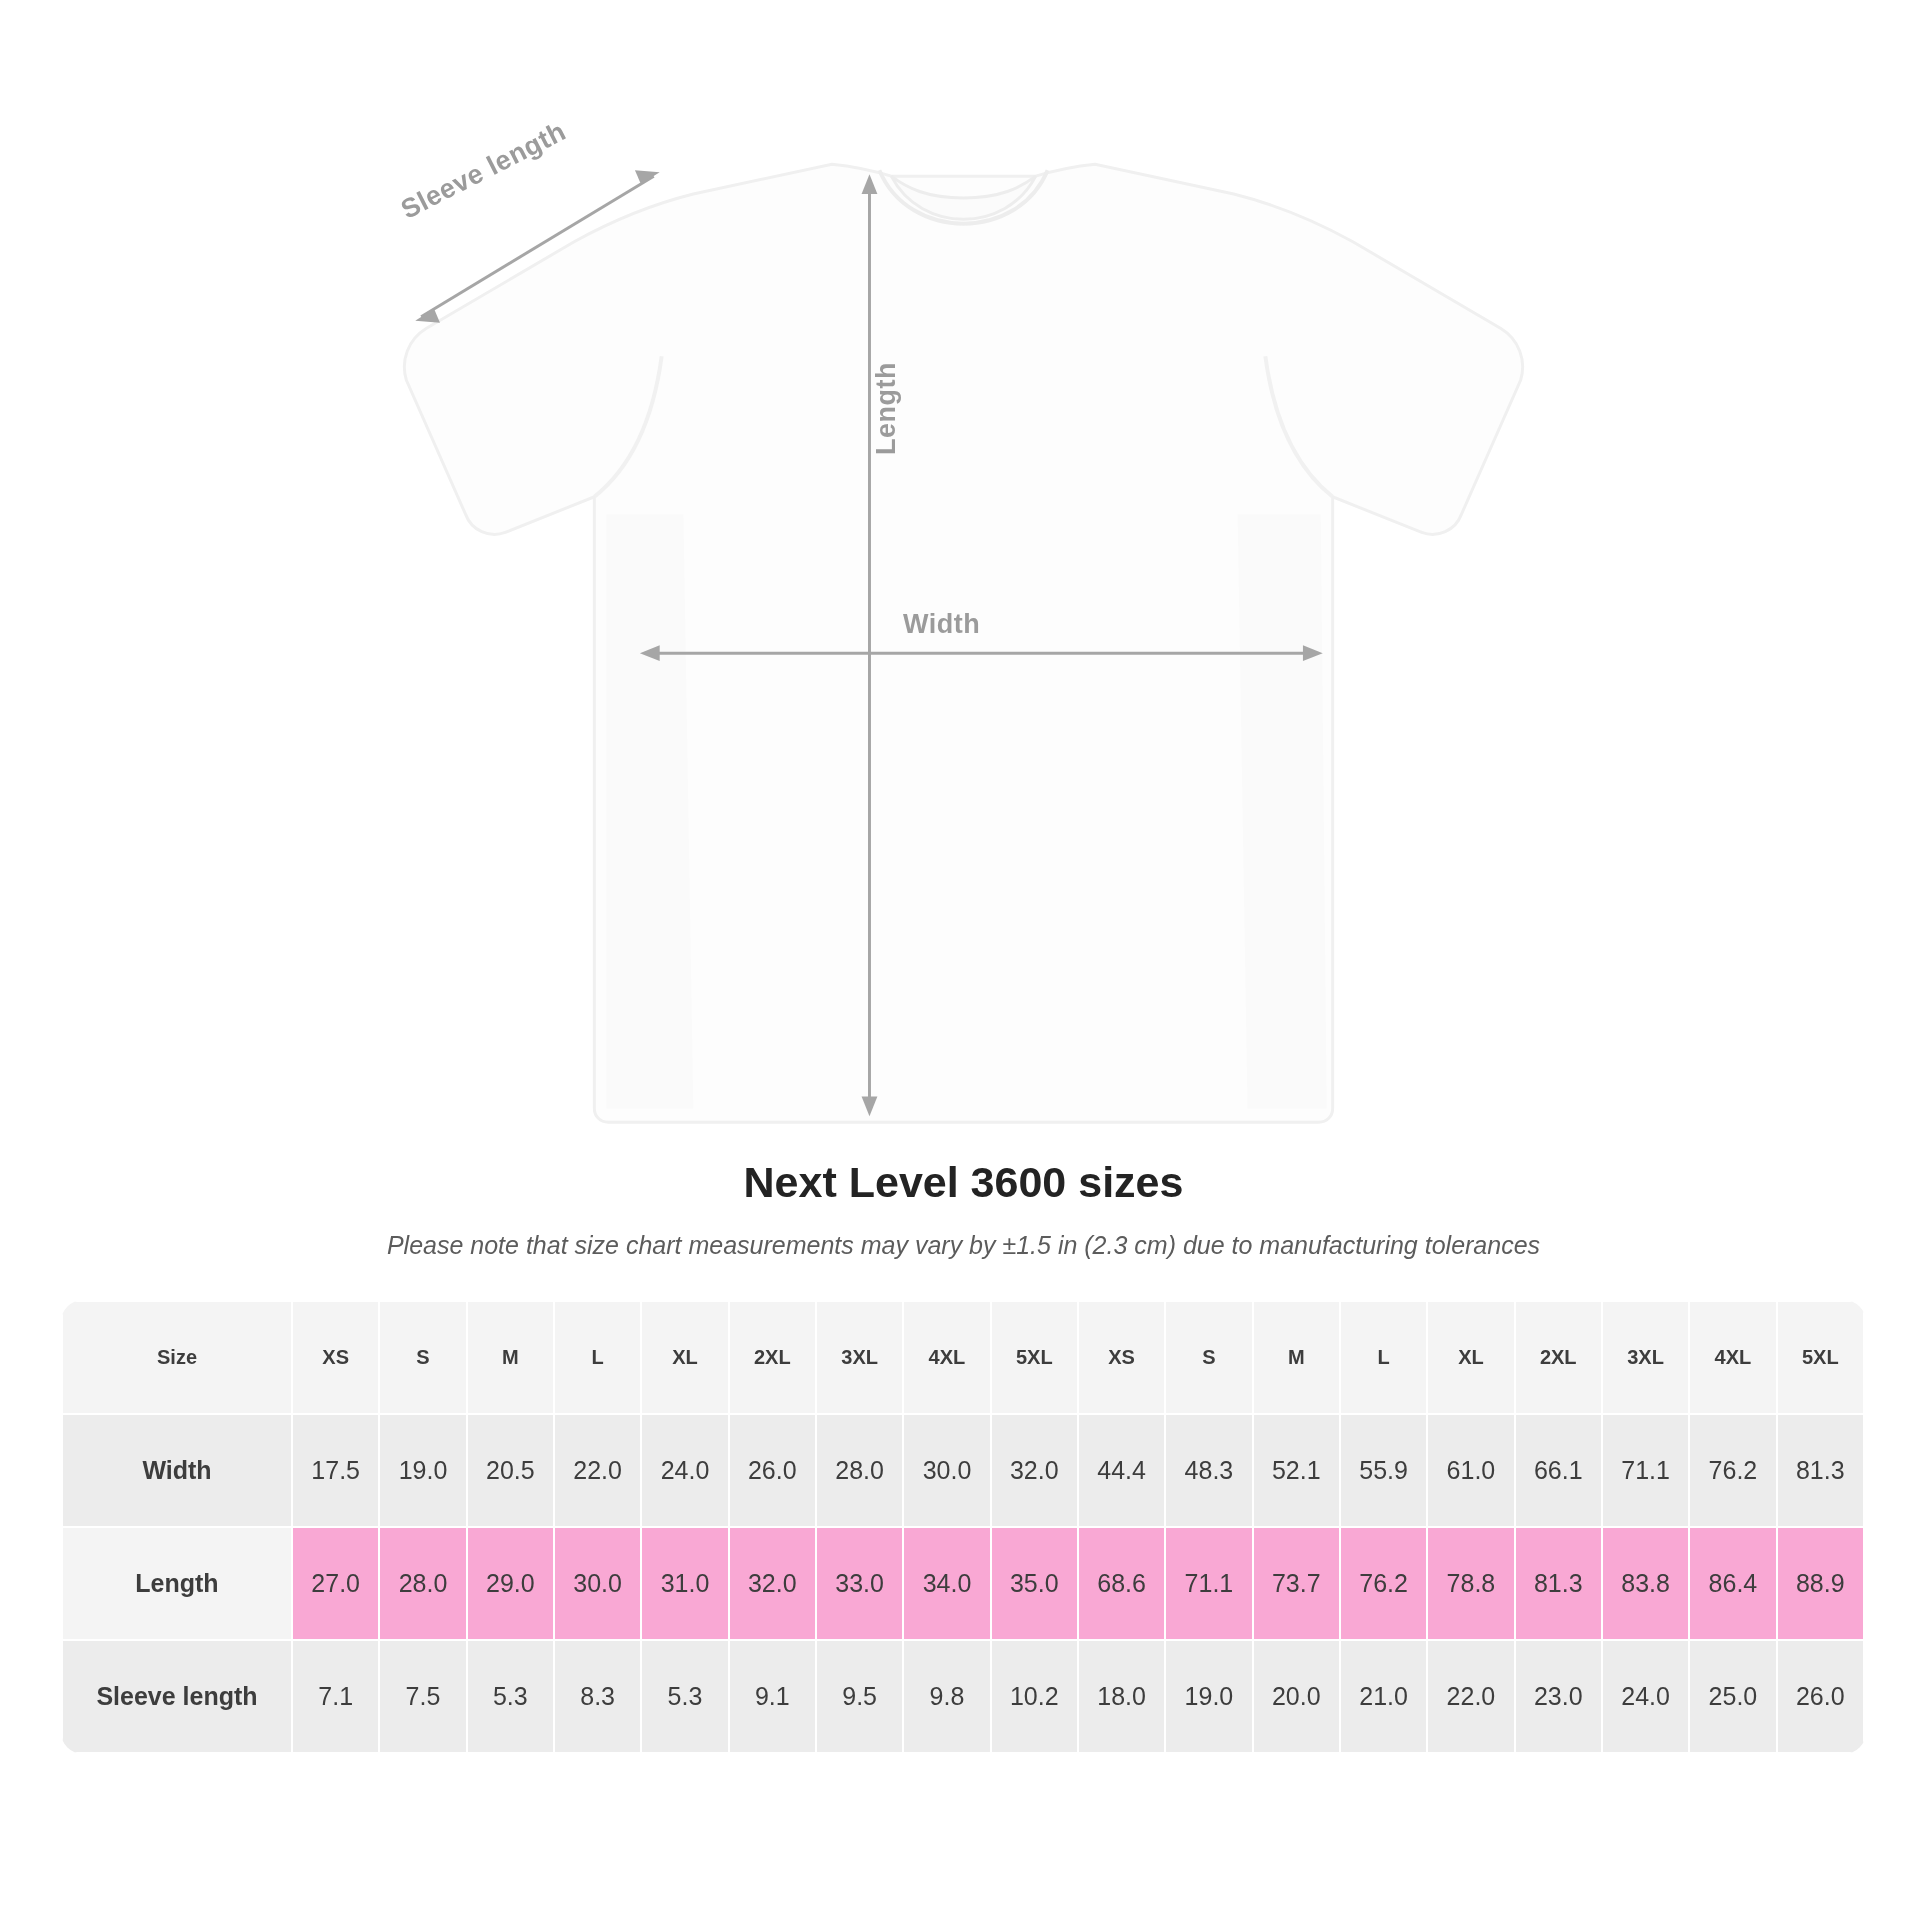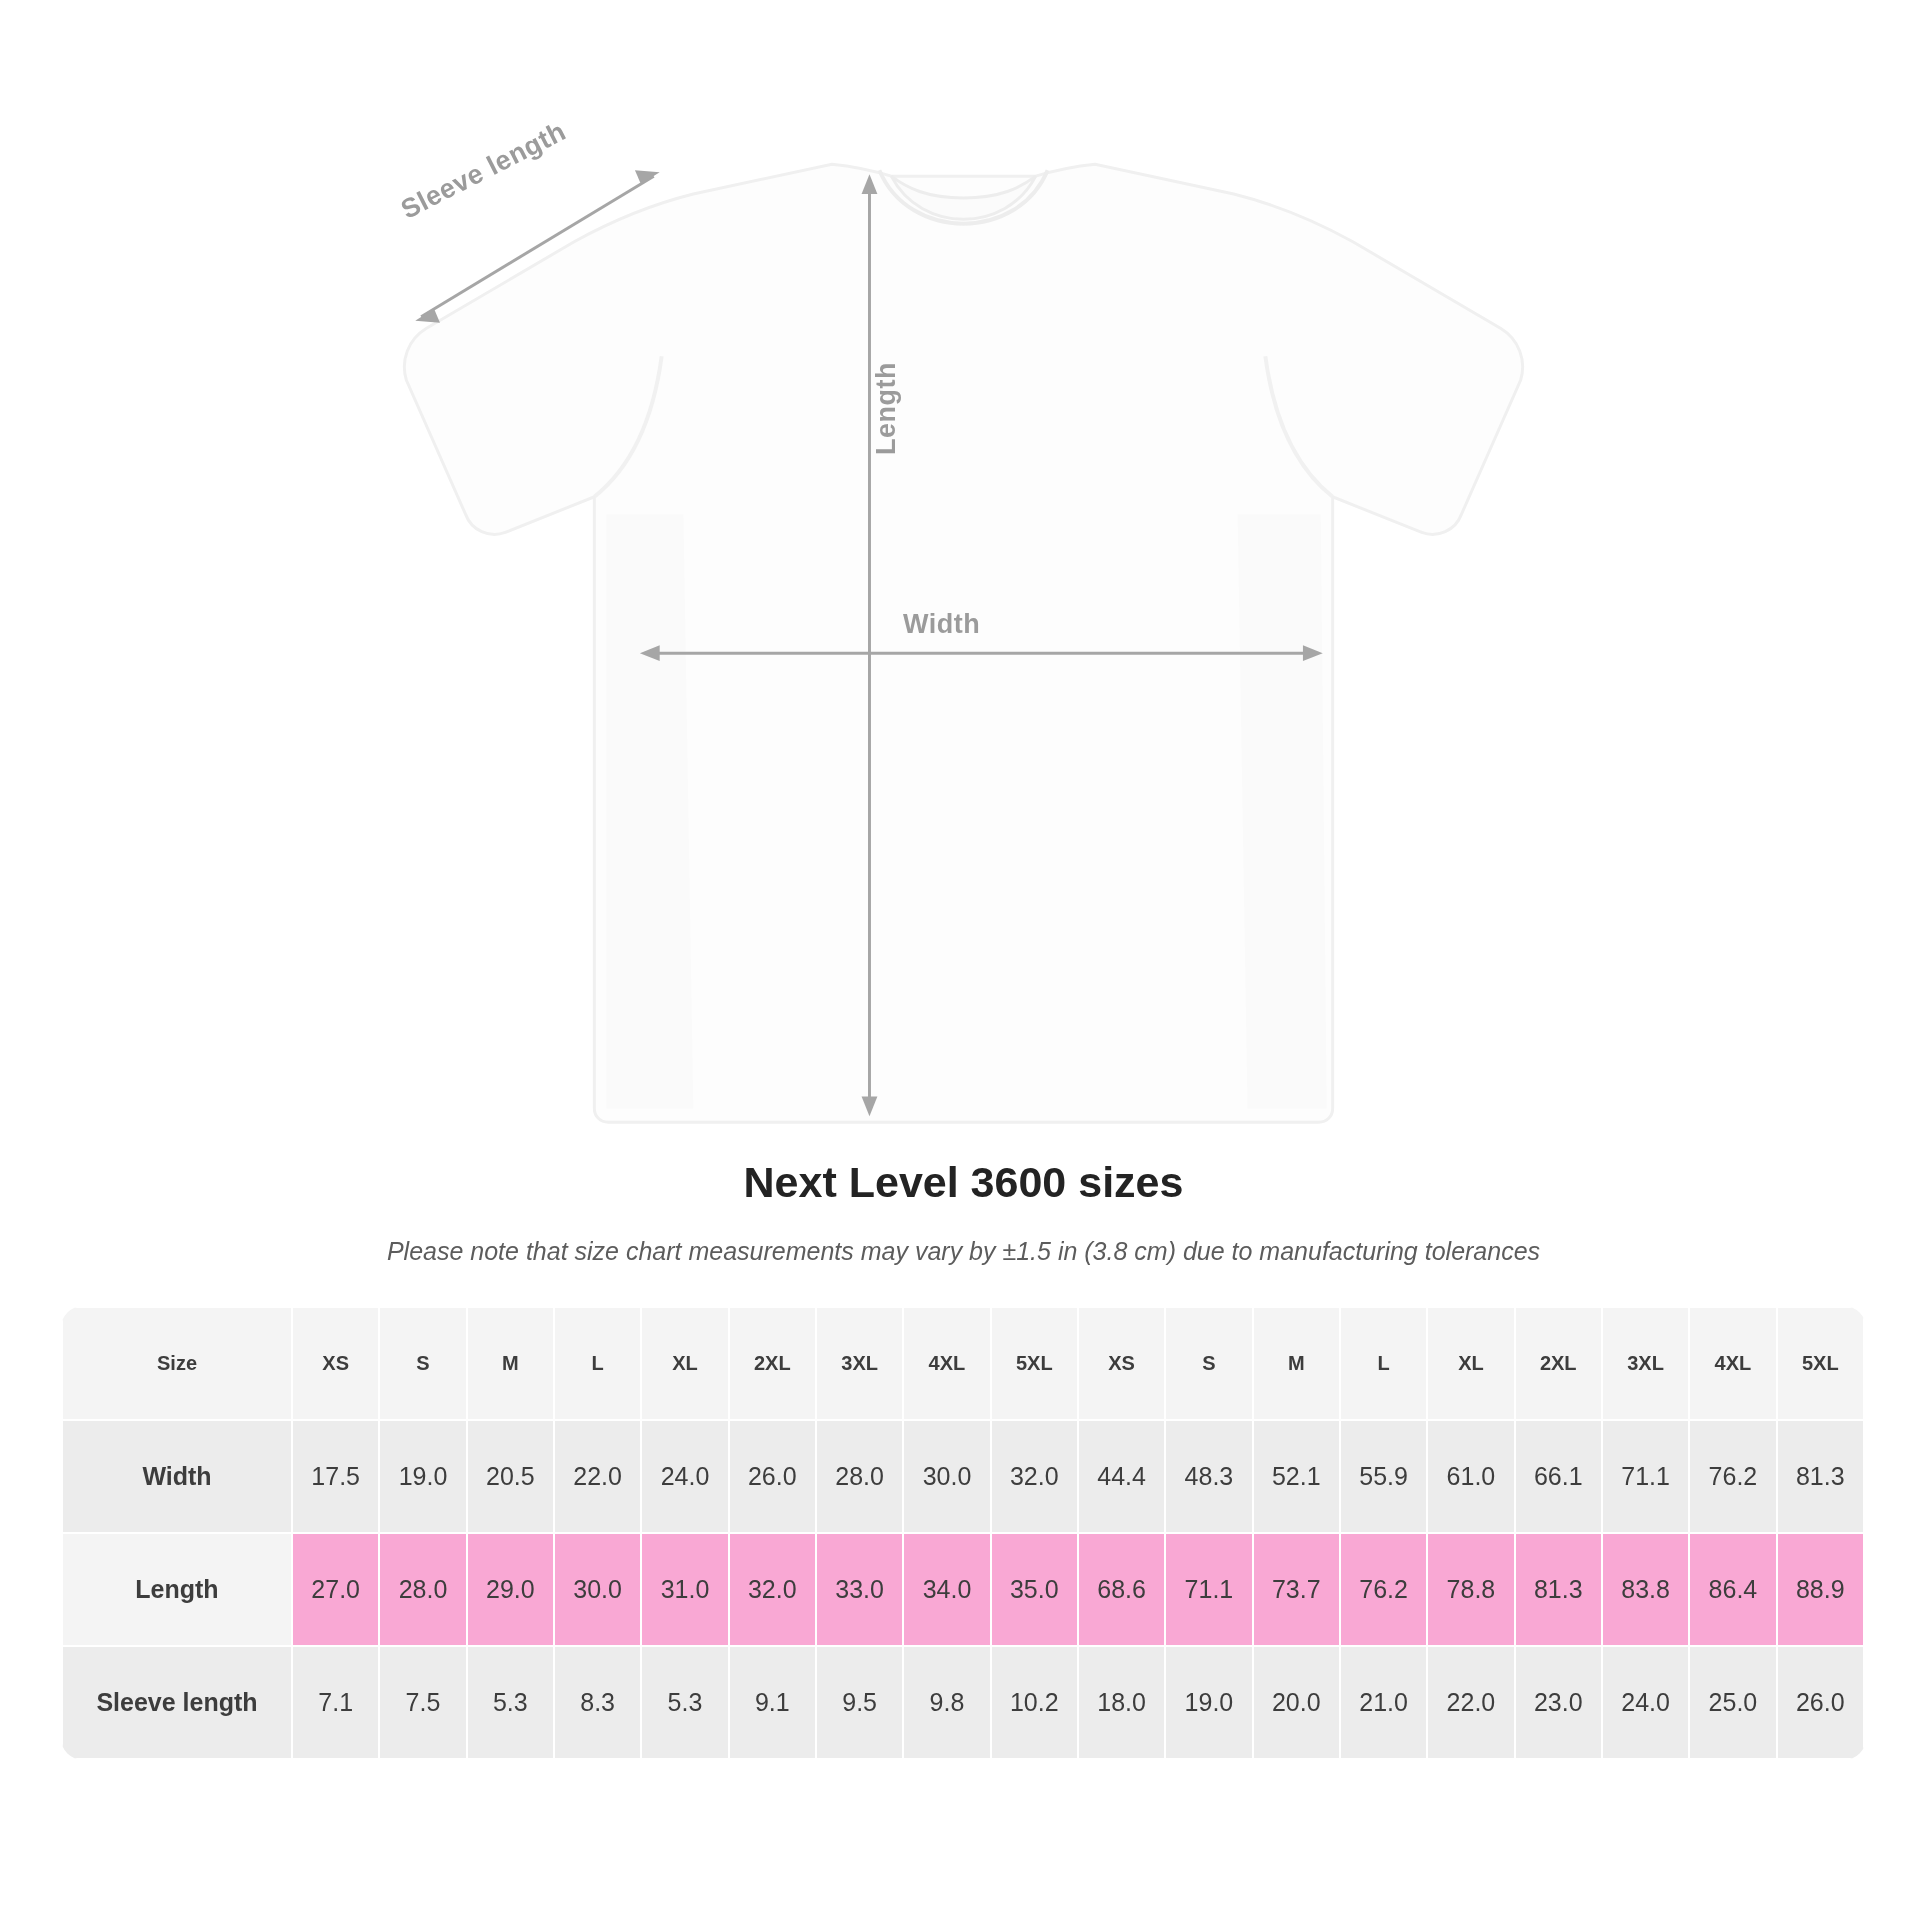--- a/index.html
+++ b/index.html
@@ -52,21 +52,21 @@
 
   
   .title-block {
     text-align: center;
     margin-top: 10px;
   }
   .chart-title {
     font-size: 43px;
     font-weight: bold;
     color: #232323;
-    margin: 0 0 30px 0;
+    margin: 0 0 24px 0;
   }
   .chart-note {
     font-size: 25px;
     font-style: italic;
     color: #5c5c5c;
     margin: 0;
   }
 
   
   .table-wrap {
@@ -190,21 +190,21 @@
     </g>
   </svg>
 
   <div class="dim-label label-sleeve">Sleeve length</div>
   <div class="dim-label label-length">Length</div>
   <div class="dim-label label-width">Width</div>
 </div>
 
 <div class="title-block">
   <h1 class="chart-title">Next Level 3600 sizes</h1>
-  <p class="chart-note">Please note that size chart measurements may vary by ±1.5 in (3.8 cm) due to manufacturing tolerances</p>
+  <p class="chart-note">Please note that size chart measurements may vary by ±1.5 in (2.3 cm) due to manufacturing tolerances</p>
 </div>
 
 <div class="table-wrap">
   <table class="size-table">
     <tbody>
 
       <tr class="r-size">
         <td class="row-head size-word">Size</td>
         <td>XS</td>
         <td>S</td>

